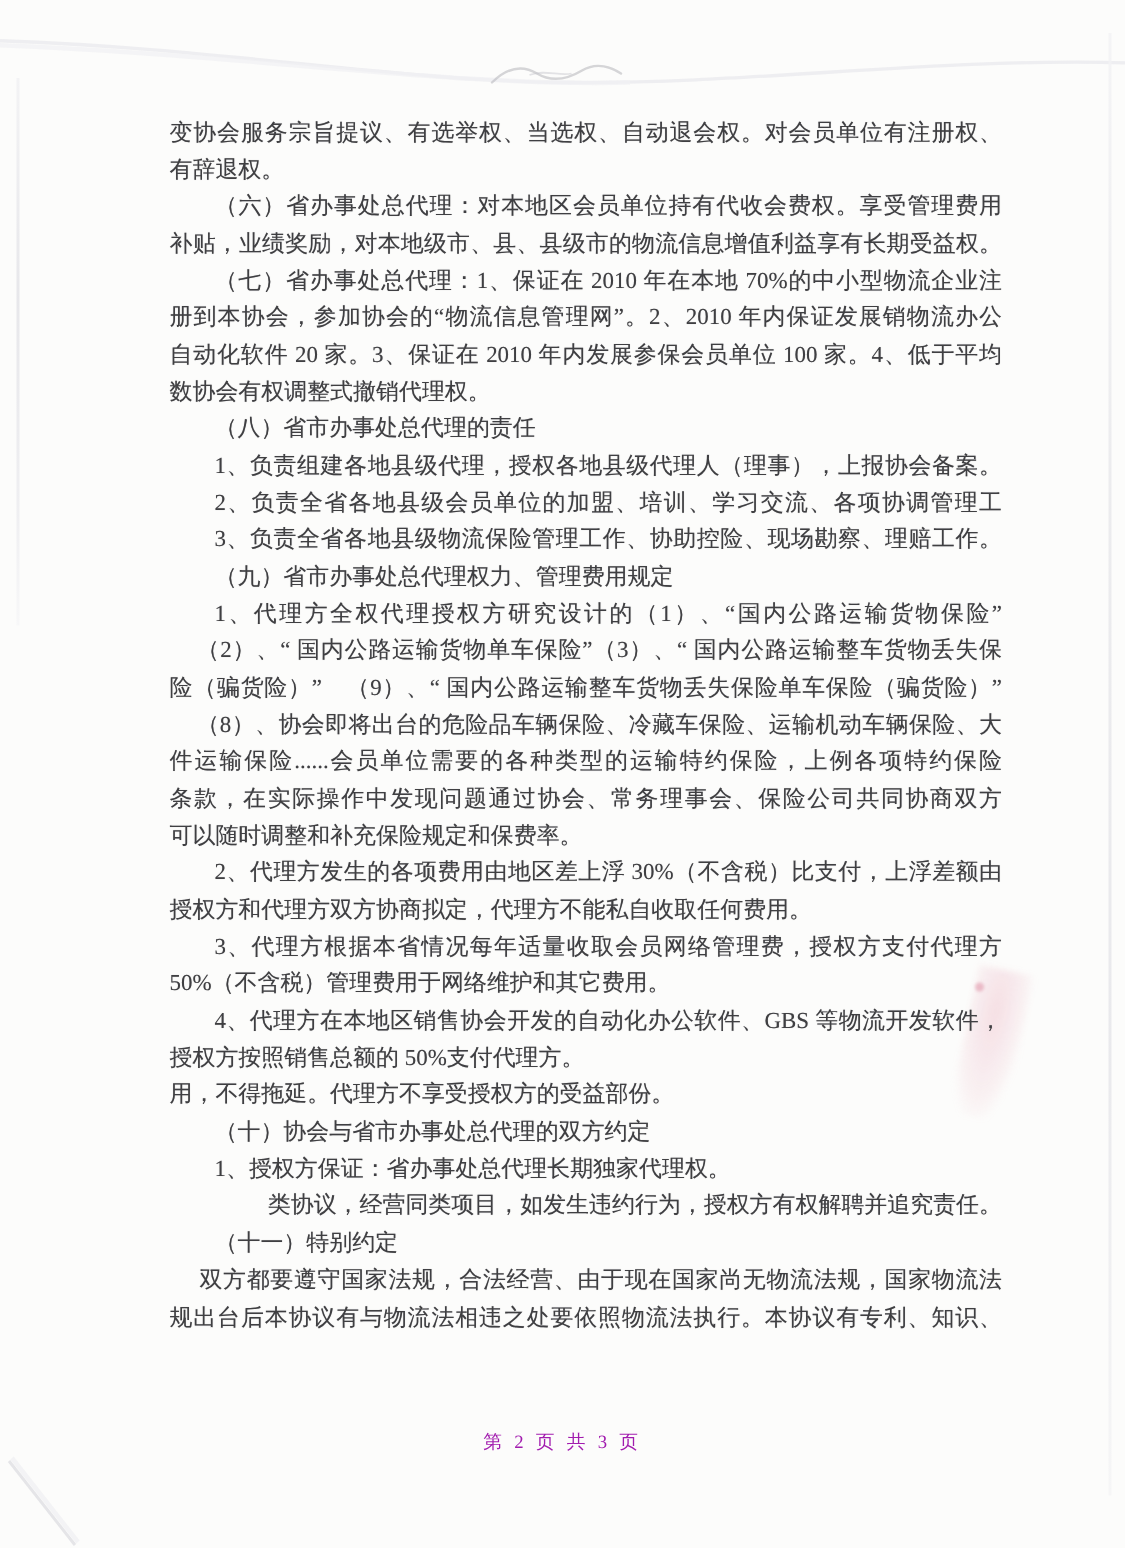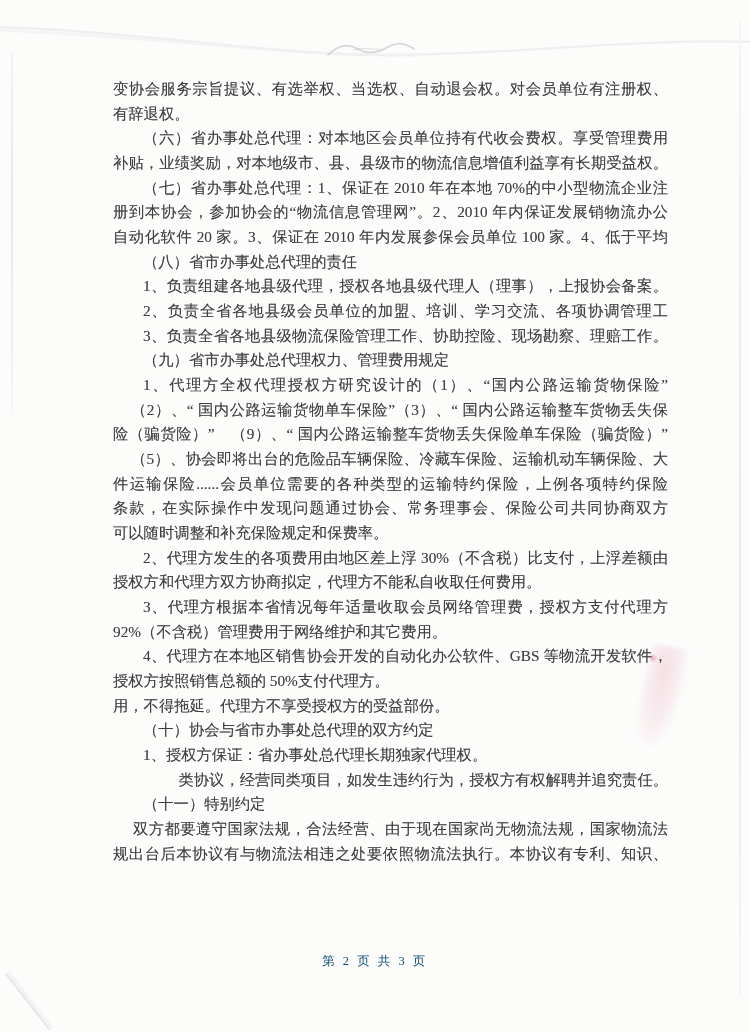--- a/index.html
+++ b/index.html
@@ -90,21 +90,21 @@
     text-align-last: justify;
     overflow: hidden;
   }
   .footer {
     position: absolute;
     left: 0; right: 0;
     top: 953px;
     text-align: center;
     font-size: 12.5px;
     letter-spacing: 2.5px;
-    color: #0c4a6e;
+    color: #a21caf;
   }
 </style>
 </head>
 <body>
 
 <div class="page">
 
   <svg class="crease-top" viewBox="0 0 750 70">
     <path d="M -5 27 C 150 32, 260 54, 380 55 C 500 56, 630 38, 755 42" fill="none" stroke="#ebebee" stroke-width="2.2" opacity="0.85"></path>
     <path d="M -5 30 C 160 36, 300 58, 420 55" fill="none" stroke="#f1f1f3" stroke-width="3" opacity="0.7"></path>
@@ -127,36 +127,37 @@
   </svg>
 
   <div class="doc-text">
       <div class="line j" style="padding-left: 0px;">变协会服务宗旨提议、有选举权、当选权、自动退会权。对会员单位有注册权、</div>
       <div class="line" style="padding-left: 0px;">有辞退权。</div>
       <div class="line j" style="padding-left: 30px;">（六）省办事处总代理：对本地区会员单位持有代收会费权。享受管理费用</div>
       <div class="line j" style="padding-left: 0px;">补贴，业绩奖励，对本地级市、县、县级市的物流信息增值利益享有长期受益权。</div>
       <div class="line j" style="padding-left: 30px;">（七）省办事处总代理：1、保证在 2010 年在本地 70%的中小型物流企业注</div>
       <div class="line j" style="padding-left: 0px;">册到本协会，参加协会的“物流信息管理网”。2、2010 年内保证发展销物流办公</div>
       <div class="line j" style="padding-left: 0px;">自动化软件 20 家。3、保证在 2010 年内发展参保会员单位 100 家。4、低于平均</div>
+      <div class="line" style="padding-left: 0px;">数协会有权调整式撤销代理权。</div>
       <div class="line" style="padding-left: 30px;">（八）省市办事处总代理的责任</div>
       <div class="line j" style="padding-left: 30px;">1、负责组建各地县级代理，授权各地县级代理人（理事），上报协会备案。</div>
       <div class="line j" style="padding-left: 30px;">2、负责全省各地县级会员单位的加盟、培训、学习交流、各项协调管理工作。</div>
       <div class="line j" style="padding-left: 30px;">3、负责全省各地县级物流保险管理工作、协助控险、现场勘察、理赔工作。</div>
       <div class="line" style="padding-left: 30px;">（九）省市办事处总代理权力、管理费用规定</div>
       <div class="line j" style="padding-left: 30px;">1、代理方全权代理授权方研究设计的（1）、“国内公路运输货物保险”</div>
       <div class="line j" style="padding-left: 18px;">（2）、“ 国内公路运输货物单车保险”（3）、“ 国内公路运输整车货物丢失保</div>
       <div class="line j" style="padding-left: 0px;">险（骗货险）”　（9）、“ 国内公路运输整车货物丢失保险单车保险（骗货险）”</div>
-      <div class="line j" style="padding-left: 18px;">（5）、协会即将出台的危险品车辆保险、冷藏车保险、运输机动车辆保险、大</div>
+      <div class="line j" style="padding-left: 18px;">（8）、协会即将出台的危险品车辆保险、冷藏车保险、运输机动车辆保险、大</div>
       <div class="line j" style="padding-left: 0px;">件运输保险......会员单位需要的各种类型的运输特约保险，上例各项特约保险</div>
       <div class="line j" style="padding-left: 0px;">条款，在实际操作中发现问题通过协会、常务理事会、保险公司共同协商双方</div>
       <div class="line" style="padding-left: 0px;">可以随时调整和补充保险规定和保费率。</div>
       <div class="line j" style="padding-left: 30px;">2、代理方发生的各项费用由地区差上浮 30%（不含税）比支付，上浮差额由</div>
       <div class="line" style="padding-left: 0px;">授权方和代理方双方协商拟定，代理方不能私自收取任何费用。</div>
       <div class="line j" style="padding-left: 30px;">3、代理方根据本省情况每年适量收取会员网络管理费，授权方支付代理方</div>
-      <div class="line" style="padding-left: 0px;">92%（不含税）管理费用于网络维护和其它费用。</div>
+      <div class="line" style="padding-left: 0px;">50%（不含税）管理费用于网络维护和其它费用。</div>
       <div class="line j" style="padding-left: 30px;">4、代理方在本地区销售协会开发的自动化办公软件、GBS 等物流开发软件，</div>
       <div class="line" style="padding-left: 0px;">授权方按照销售总额的 50%支付代理方。</div>
       <div class="line" style="padding-left: 0px;">用，不得拖延。代理方不享受授权方的受益部份。</div>
       <div class="line" style="padding-left: 30px;">（十）协会与省市办事处总代理的双方约定</div>
       <div class="line" style="padding-left: 30px;">1、授权方保证：省办事处总代理长期独家代理权。</div>
       <div class="line" style="padding-left: 0px; text-align: right;">类协议，经营同类项目，如发生违约行为，授权方有权解聘并追究责任。</div>
       <div class="line" style="padding-left: 30px;">（十一）特别约定</div>
       <div class="line j" style="padding-left: 20px;">双方都要遵守国家法规，合法经营、由于现在国家尚无物流法规，国家物流法</div>
       <div class="line j" style="padding-left: 0px;">规出台后本协议有与物流法相违之处要依照物流法执行。本协议有专利、知识、</div>
     </div>

